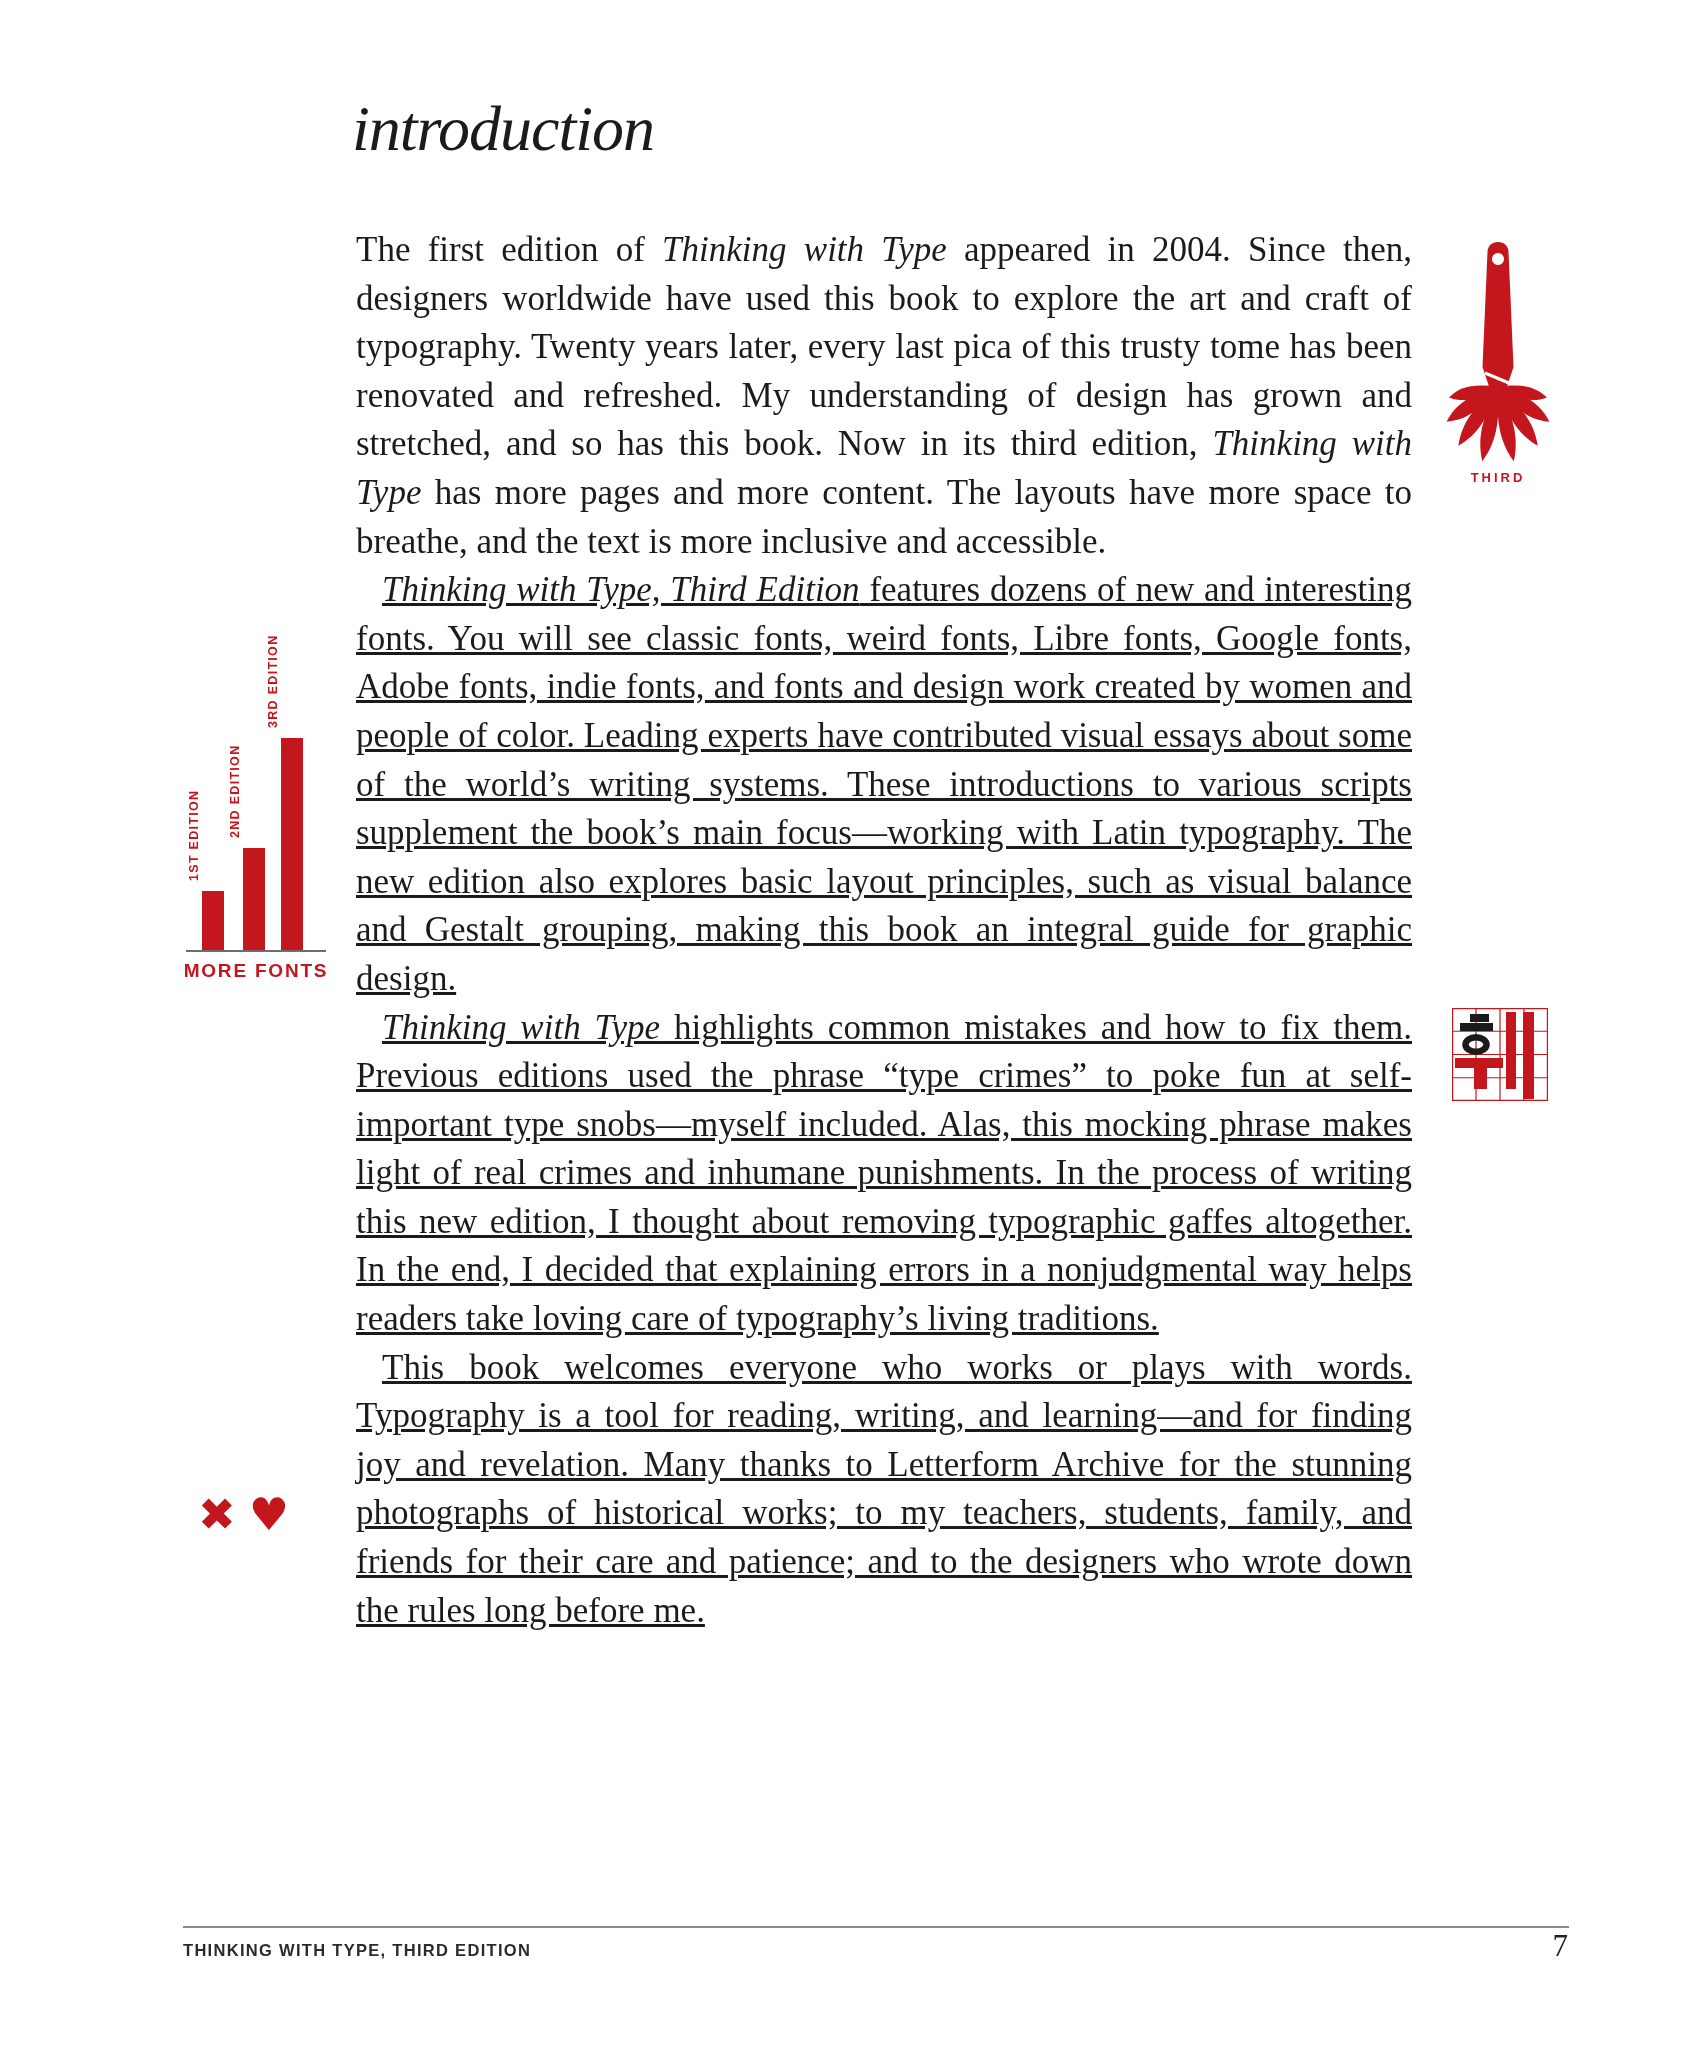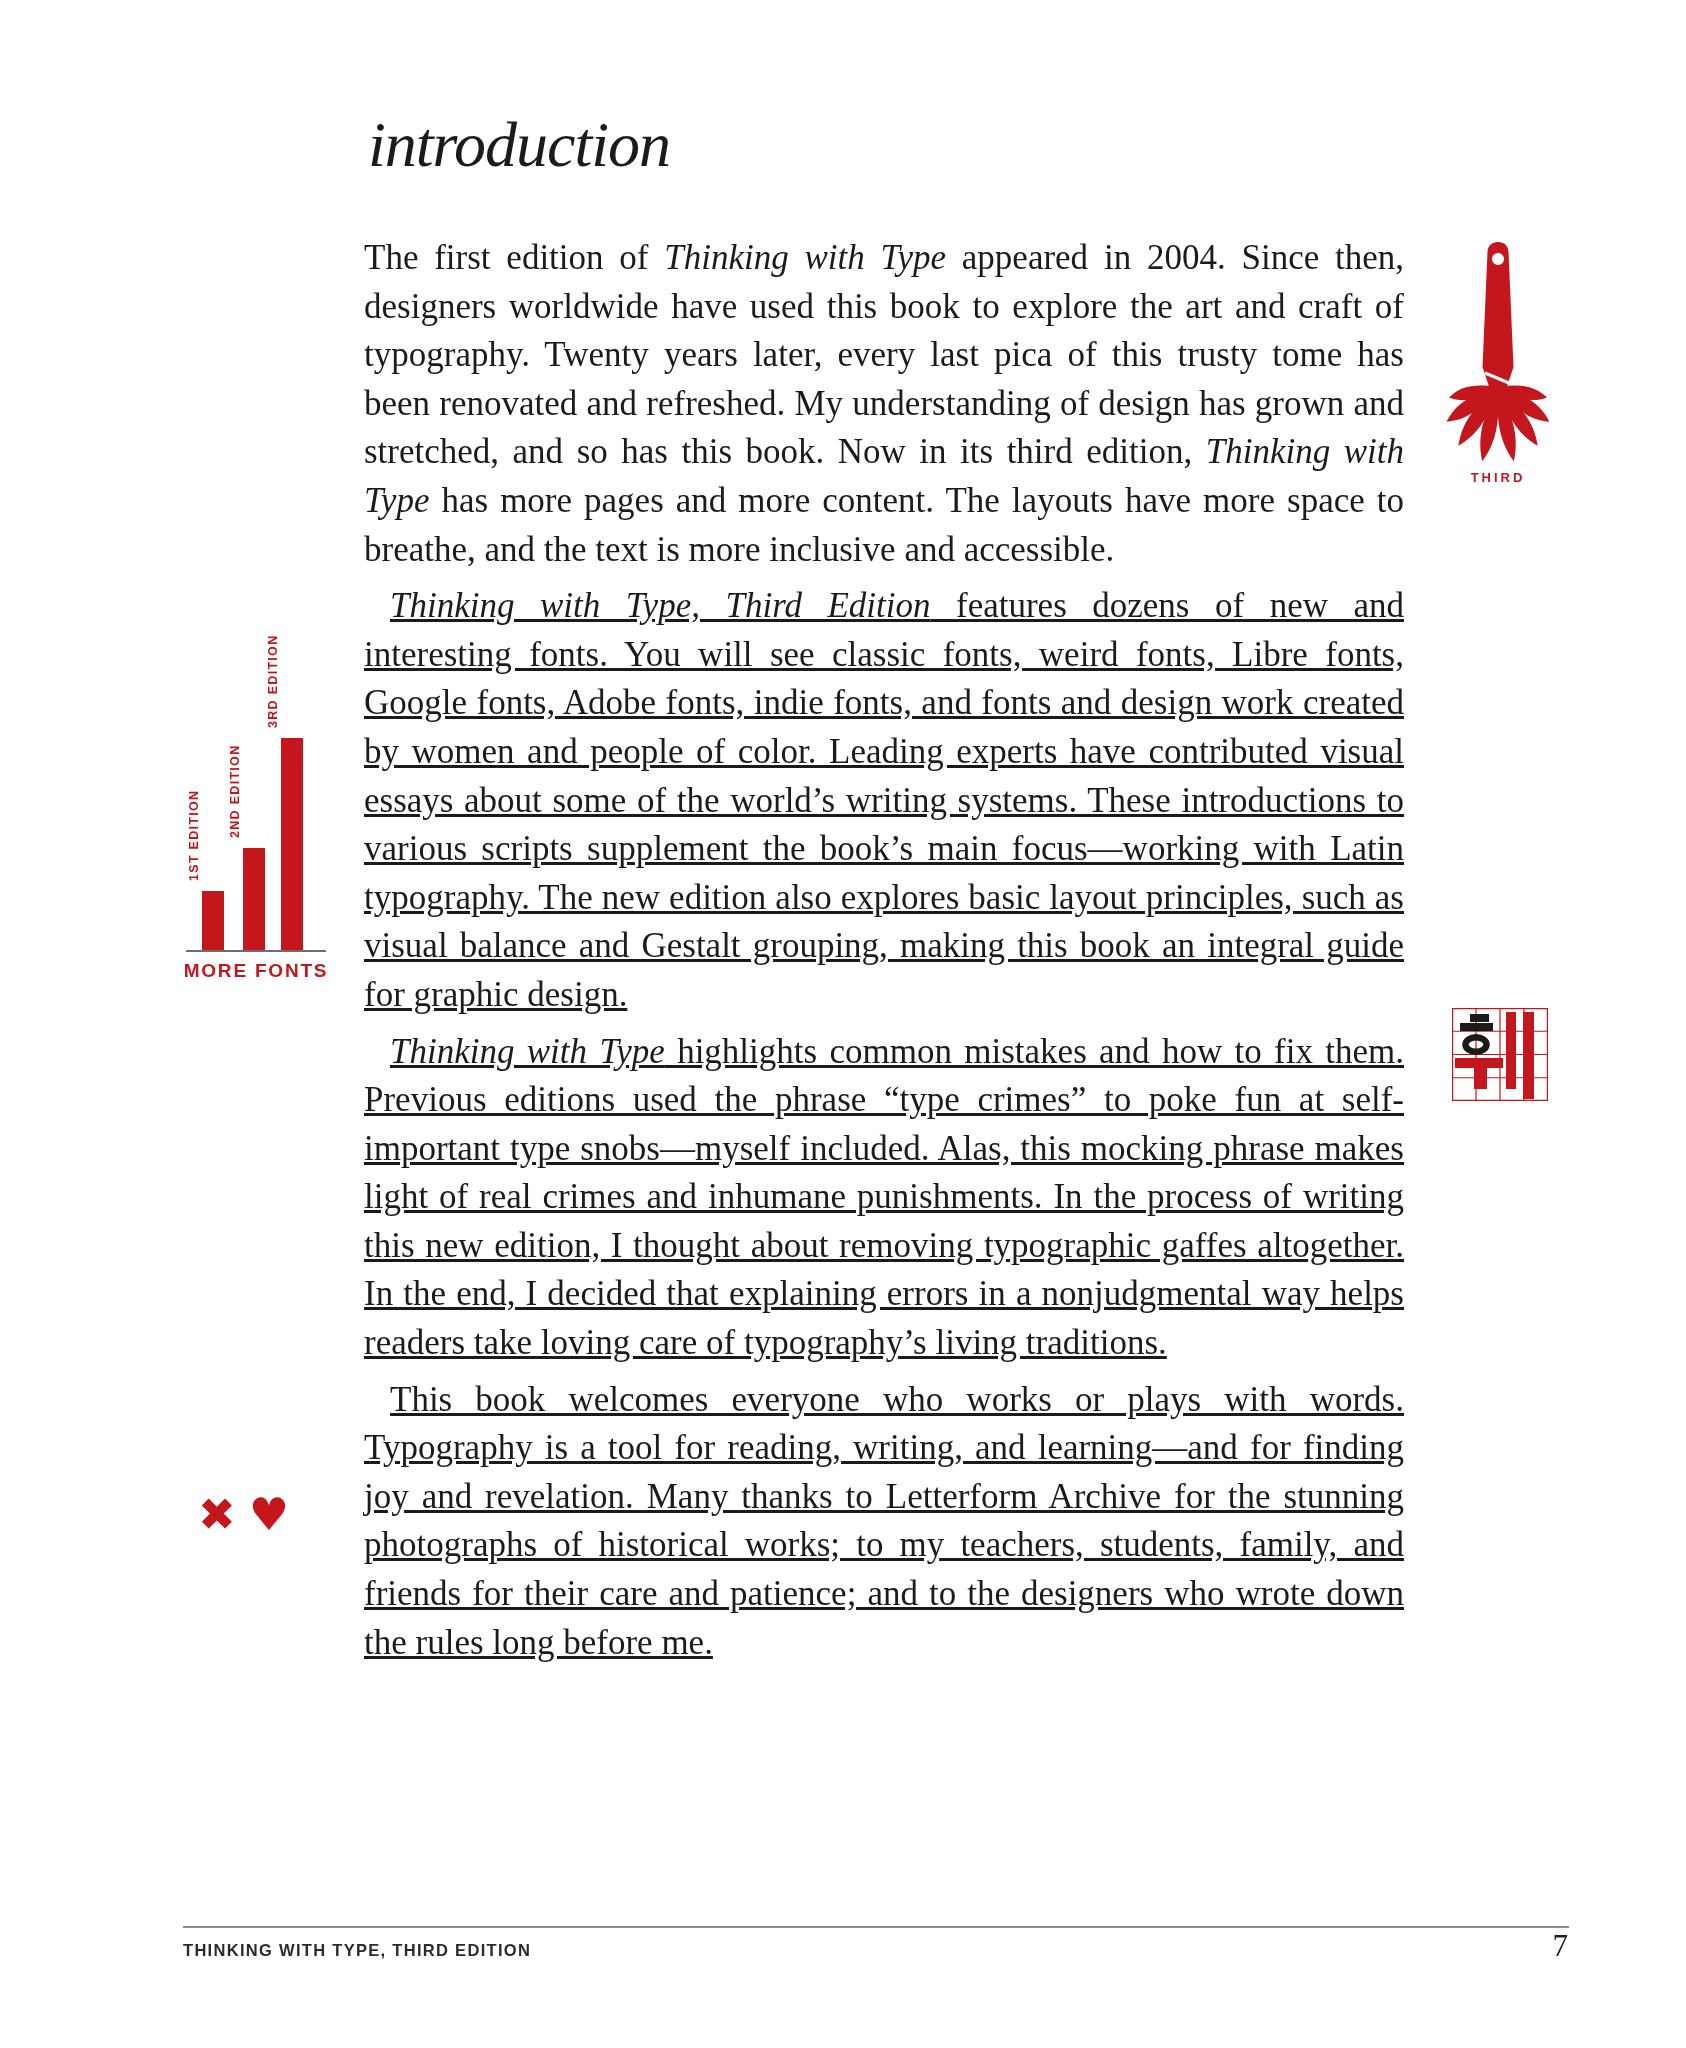--- a/index.html
+++ b/index.html
@@ -11,33 +11,33 @@
   }
   html,body{margin:0;padding:0;background:#e8e8e8;}
   .page{
     position:relative;
     width:1686px;height:2048px;
     background:#ffffff;
     overflow:hidden;
     font-family:"Liberation Serif", serif;
   }
   .title{
-    position:absolute;left:352px;top:92px;margin:16px;
+    position:absolute;left:352px;top:92px;margin:0;
     font-family:"Liberation Serif", serif;
     font-style:italic;font-weight:500;
     font-size:64px;letter-spacing:-1px;
     color:var(--body-text);
   }
   .body-col{
     position:absolute;left:356px;top:226px;width:1056px;
     font-size:35px;line-height:48.6px;
     color:var(--body-text);
     text-align:justify;
   }
-  .body-col p{margin:8px;padding:0;}
+  .body-col p{margin:0;padding:0;}
   .body-col p.indent{text-indent:26px;text-decoration:underline;}
   .body-col em{font-style:italic;}
 
   
   .chart{position:absolute;left:186px;top:608px;width:140px;height:380px;}
   .bar{position:absolute;width:22px;background:var(--red);}
   .bar-label{
     position:absolute;
     font-family:"Liberation Sans", sans-serif;
     font-weight:bold;font-size:12.5px;letter-spacing:1.3px;

